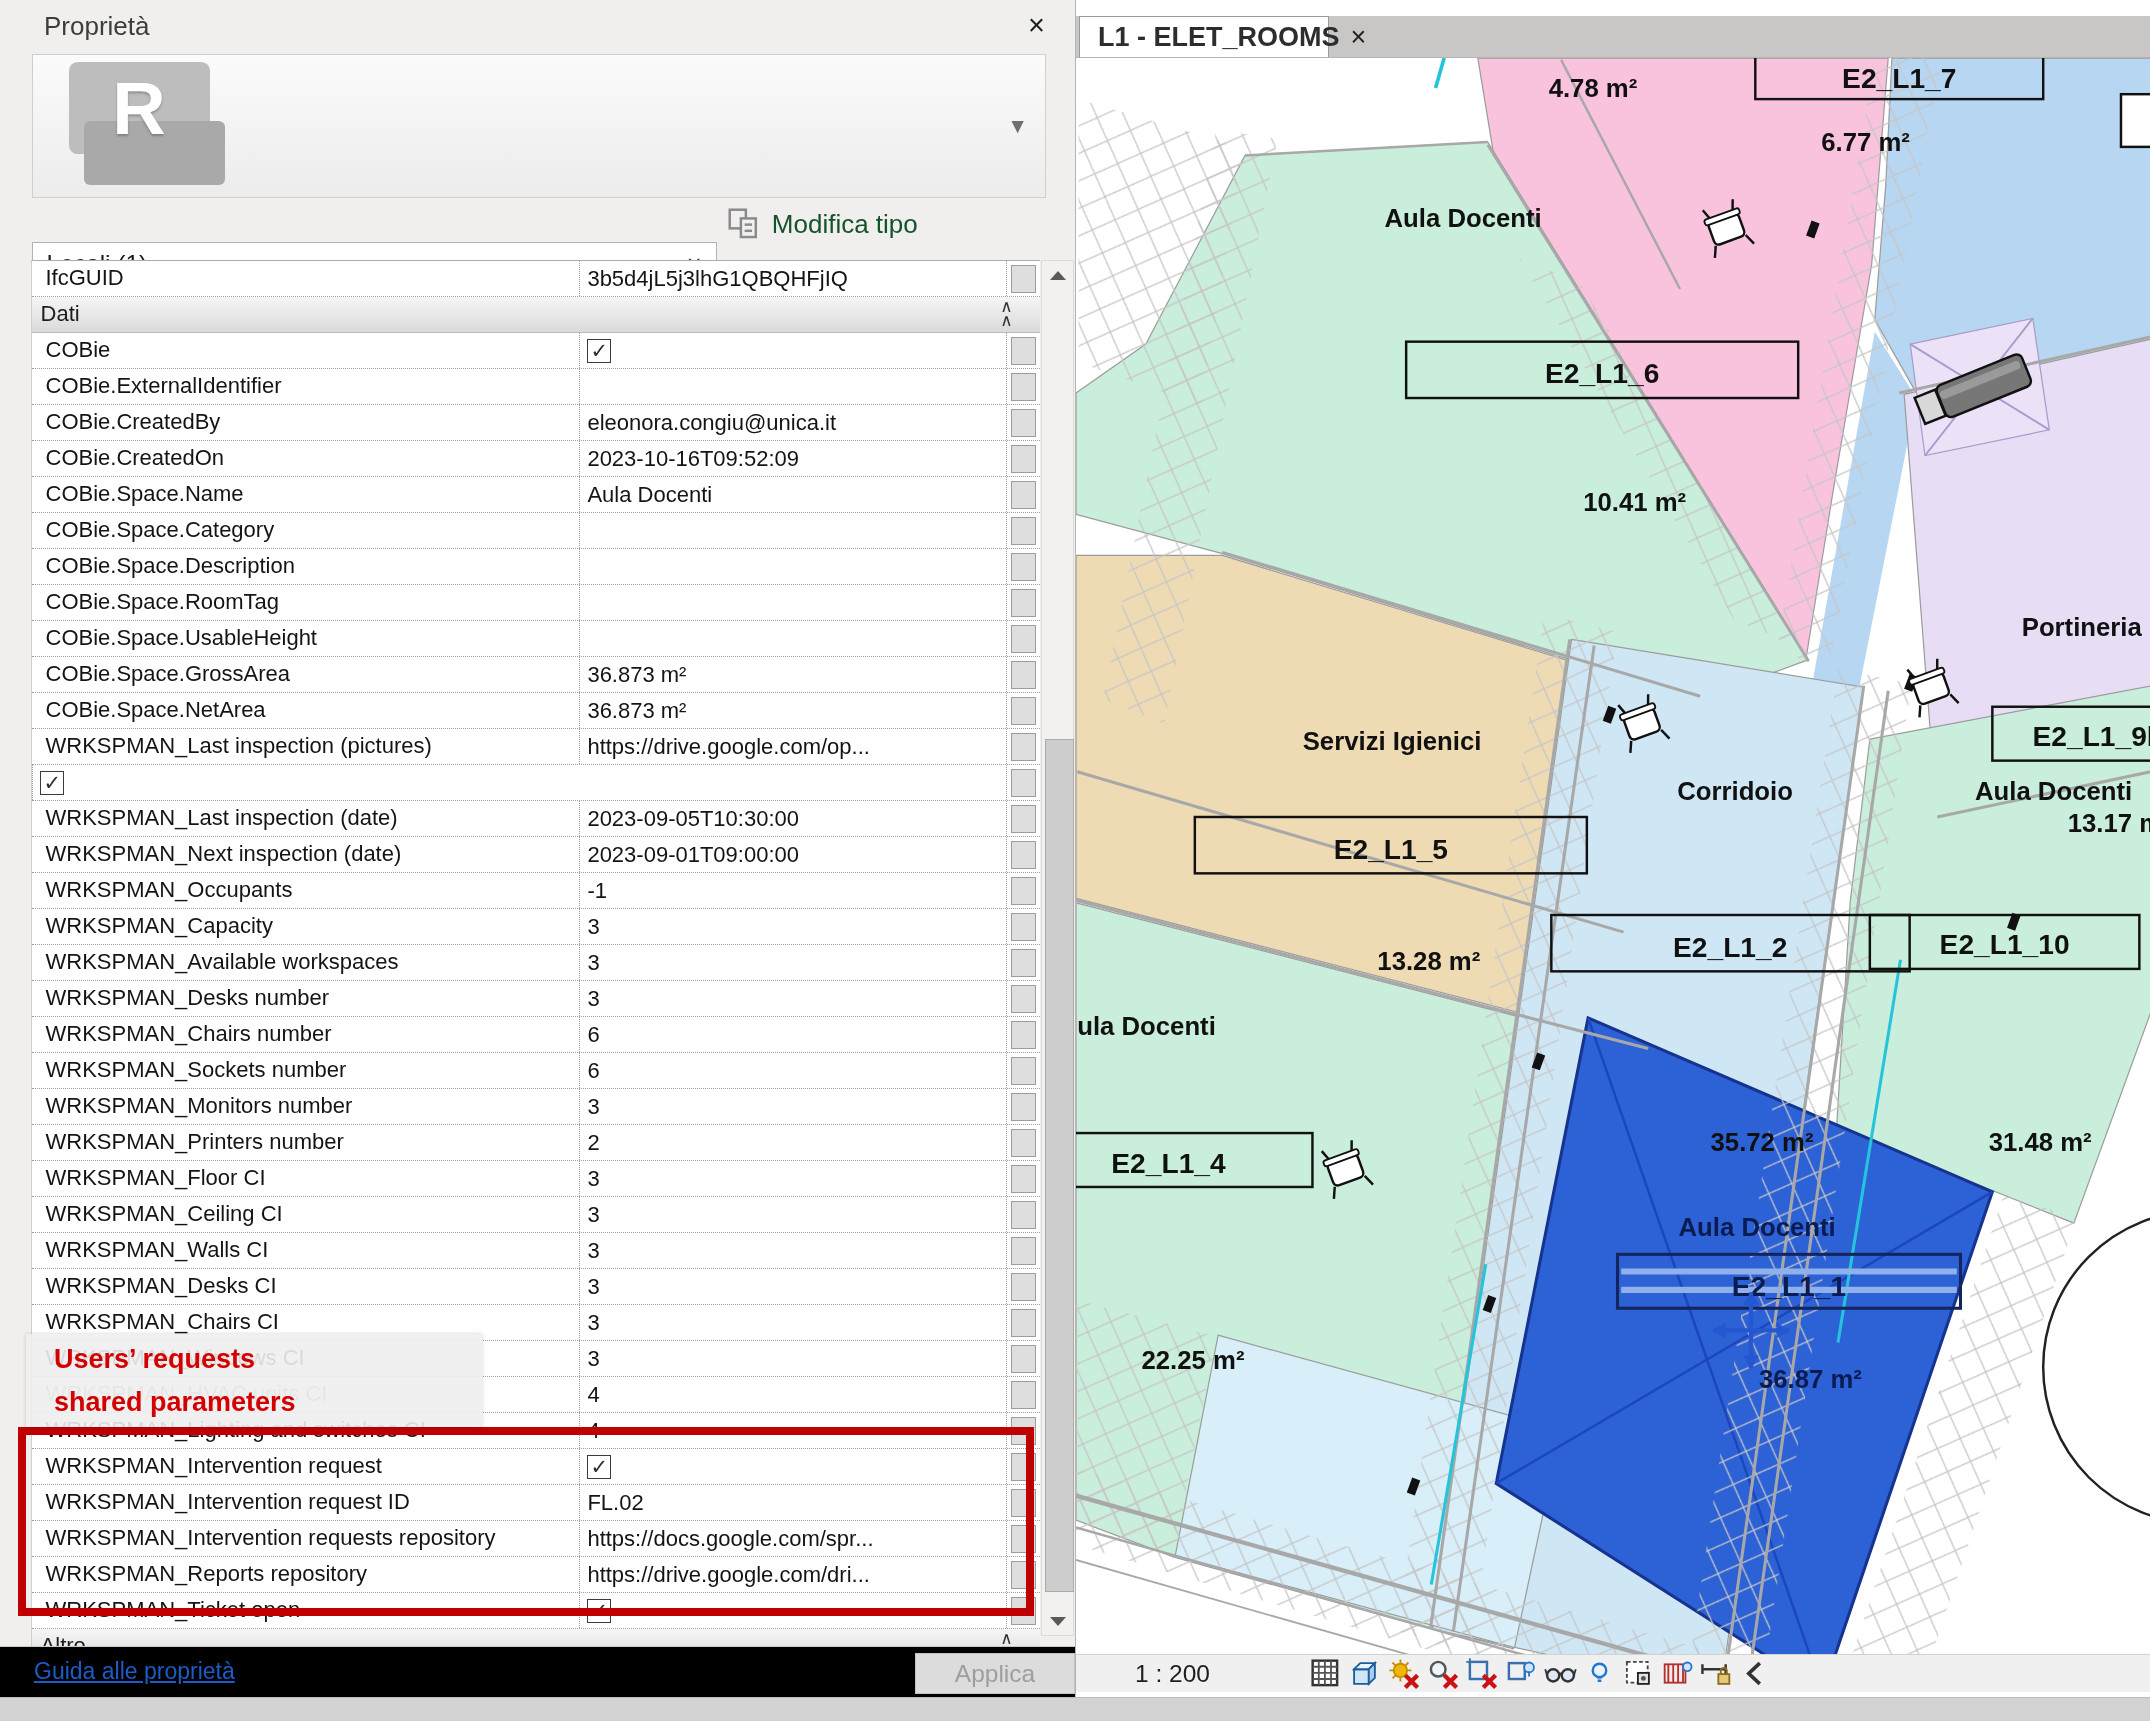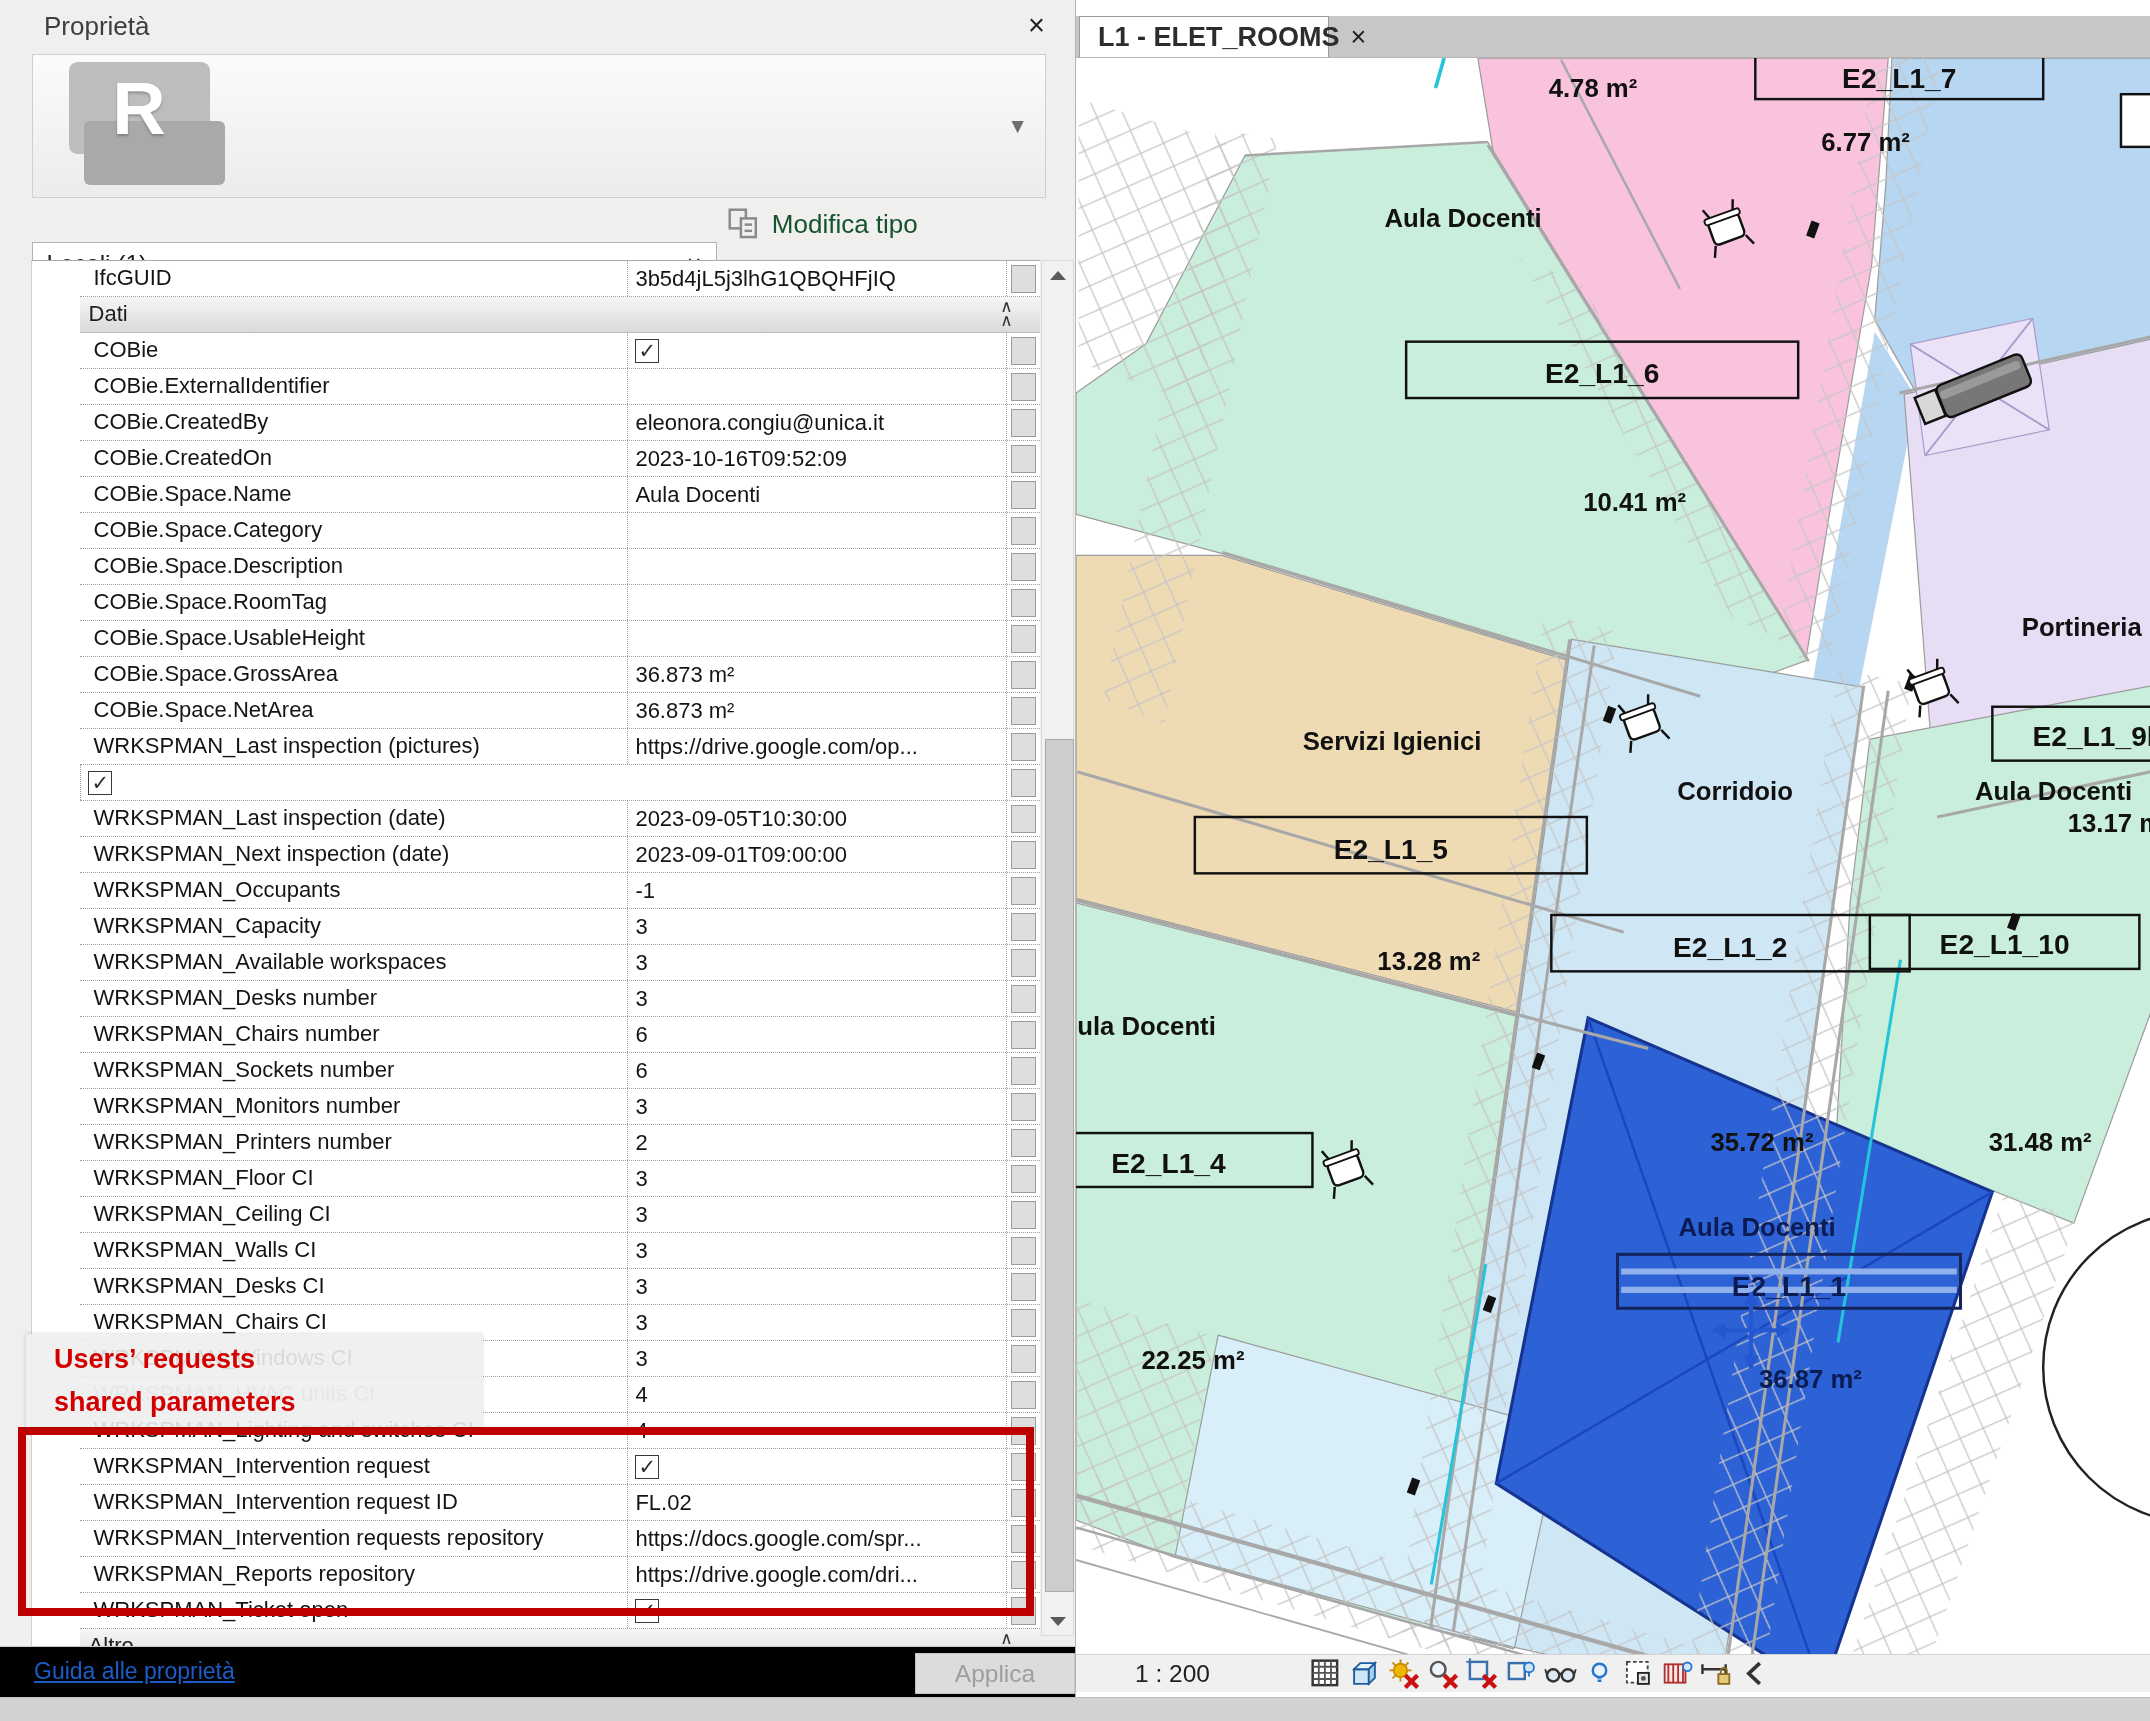--- a/index.html
+++ b/index.html
@@ -16,21 +16,21 @@
   #ricon .keytop{position:absolute;left:22px;top:0;width:141px;height:92px;display:flex;align-items:center;justify-content:center;
      font-size:74px;font-weight:bold;color:#fff;text-shadow:0 1.8px 2.5px rgba(0,0,0,.25);}
   #type-dd{position:absolute;right:17px;top:59px;font-size:21px;color:#6f6f6f;}
   #combo{position:absolute;left:32px;top:202px;width:685px;height:44px;background:#fff;border:1.2px solid #b3b3b3;font-size:24.5px;color:#1c1c1c;line-height:42px;padding-left:13.5px;box-sizing:border-box;margin-top:40px;}
   #combo .chev{position:absolute;right:13.5px;top:0;font-size:23px;color:#444;}
   #modtype{position:absolute;left:726px;top:202px;width:347px;height:44px;display:flex;align-items:center;gap:9.8px;color:#14532d;font-size:26px;}
   #modtype svg{flex:0 0 auto;}
 
   
   #rows{position:absolute;left:31px;top:260px;width:1008px;border-top:0.6px solid #adadad;border-left:0.6px solid #cfcfcf;background:#fff;}
-  .prow{display:flex;height:36px;box-sizing:border-box;border-bottom:0.6px dotted #9f9f9f;background:#fff;font-size:22px;line-height:34px;color:#141414;margin-left:48px;}
+  .prow{display:flex;height:36px;box-sizing:border-box;border-bottom:0.6px dotted #9f9f9f;background:#fff;font-size:22px;line-height:34px;color:#141414;}
   .prow .lbl{width:547px;padding-left:13.5px;white-space:nowrap;overflow:hidden;box-sizing:border-box;}
   .prow .val{flex:1;border-left:0.6px dotted #9f9f9f;padding-left:7.4px;white-space:nowrap;overflow:hidden;display:flex;align-items:center;box-sizing:border-box;}
   .prow .btnc{width:34px;border-left:0.6px dotted #9f9f9f;display:flex;align-items:center;justify-content:center;box-sizing:border-box;}
   .sqbtn{width:23px;height:26px;background:#dedede;border:0.6px solid #9c9c9c;}
   .prow.group{background:linear-gradient(#f6f6f6,#dadada);border-bottom:0.6px solid #bdbdbd;}
   .prow.group .lbl{flex:1;width:auto;padding-left:8.6px;color:#1d1d1d;}
   .grpchev{width:67px;display:flex;flex-direction:column;align-items:center;justify-content:center;line-height:12.3px;font-size:17px;color:#333;letter-spacing:0;}
   .grpchev span{display:block;height:13.5px;}
   .cb{width:22px;height:22px;border:1.8px solid #3a3a3a;background:#fff;display:flex;align-items:center;justify-content:center;font-size:21px;color:#2c2c2c;}
 

